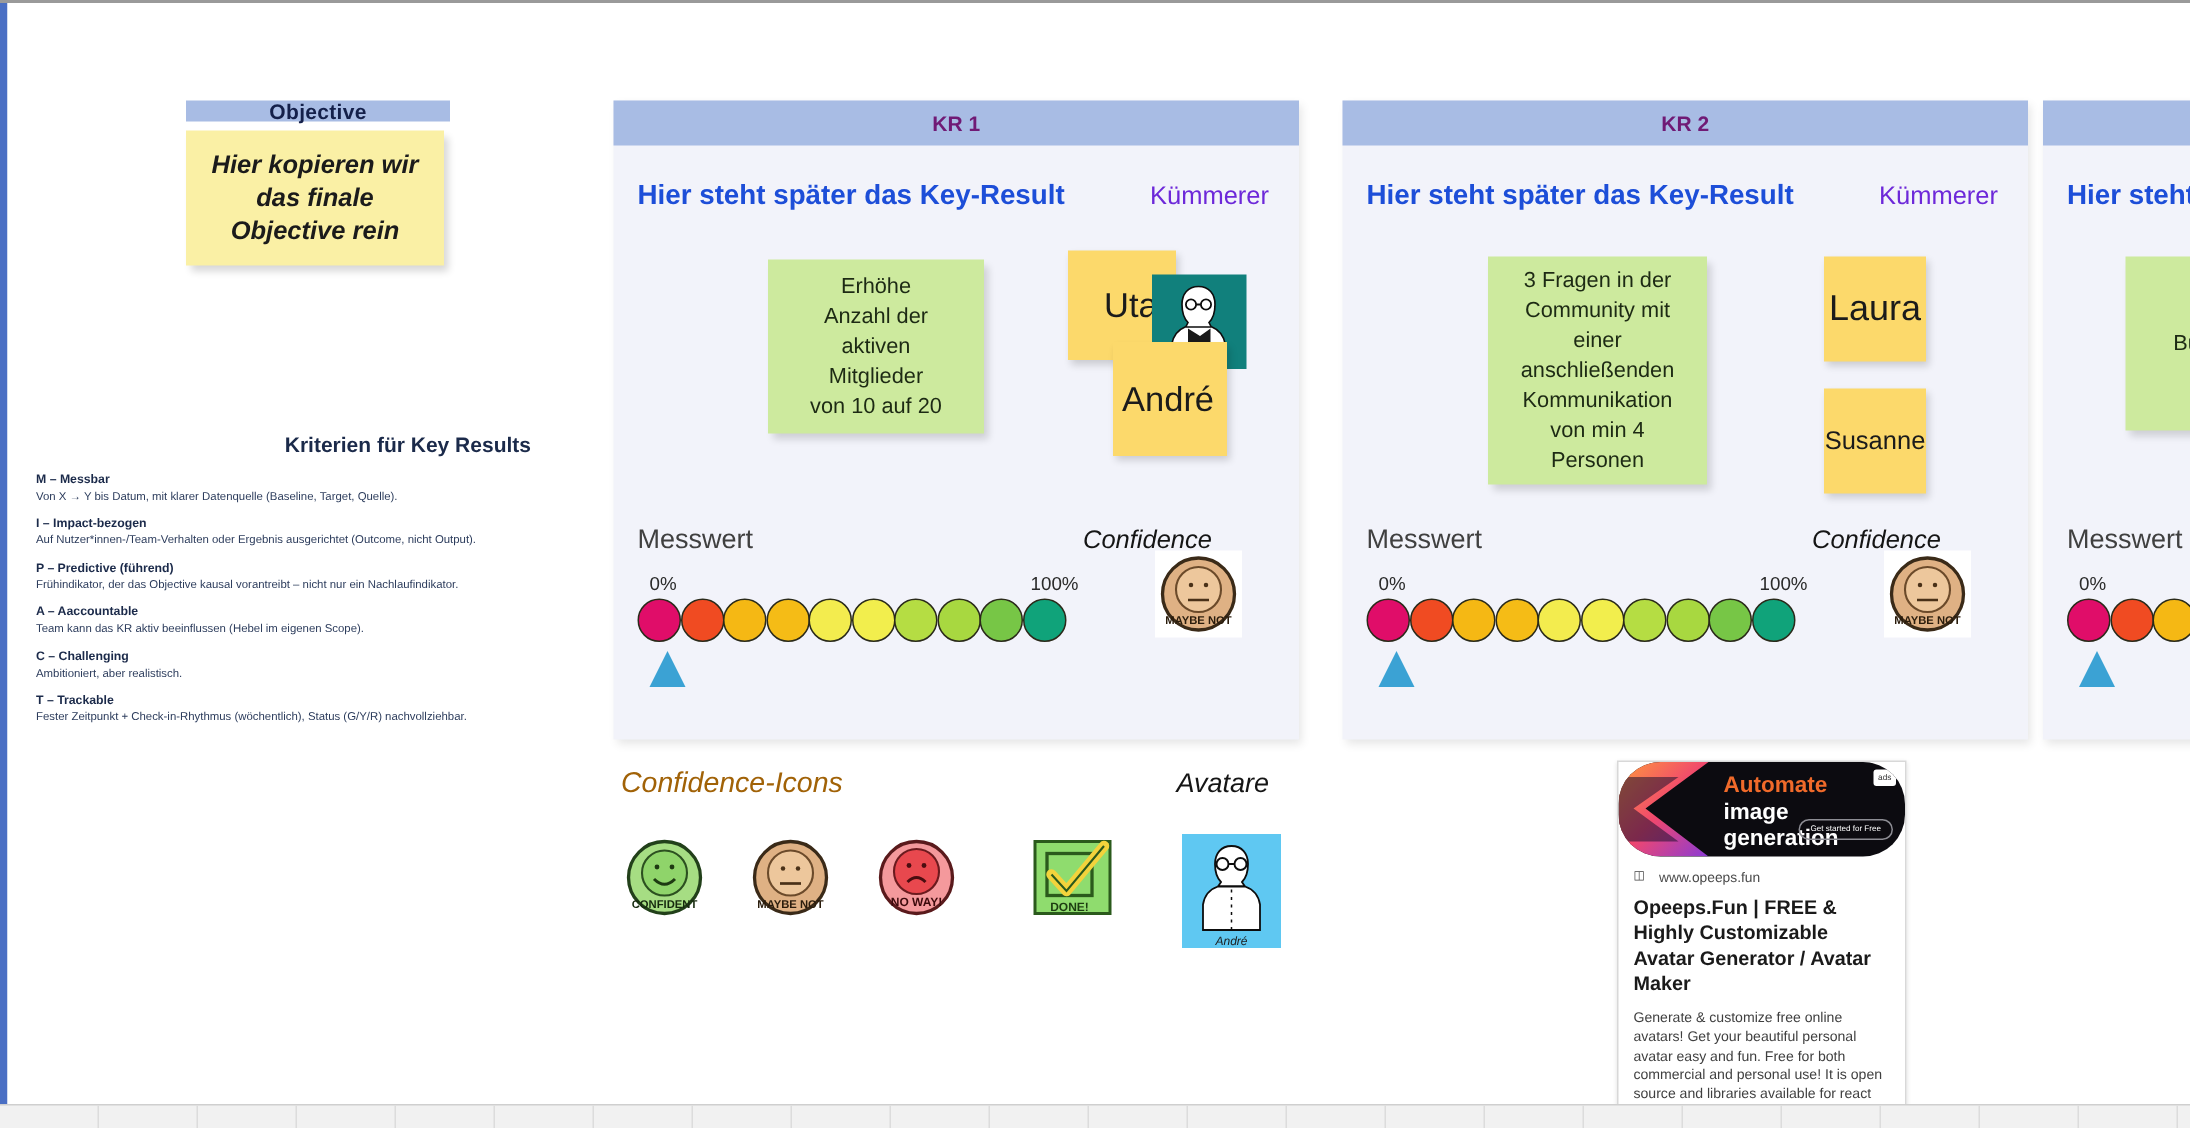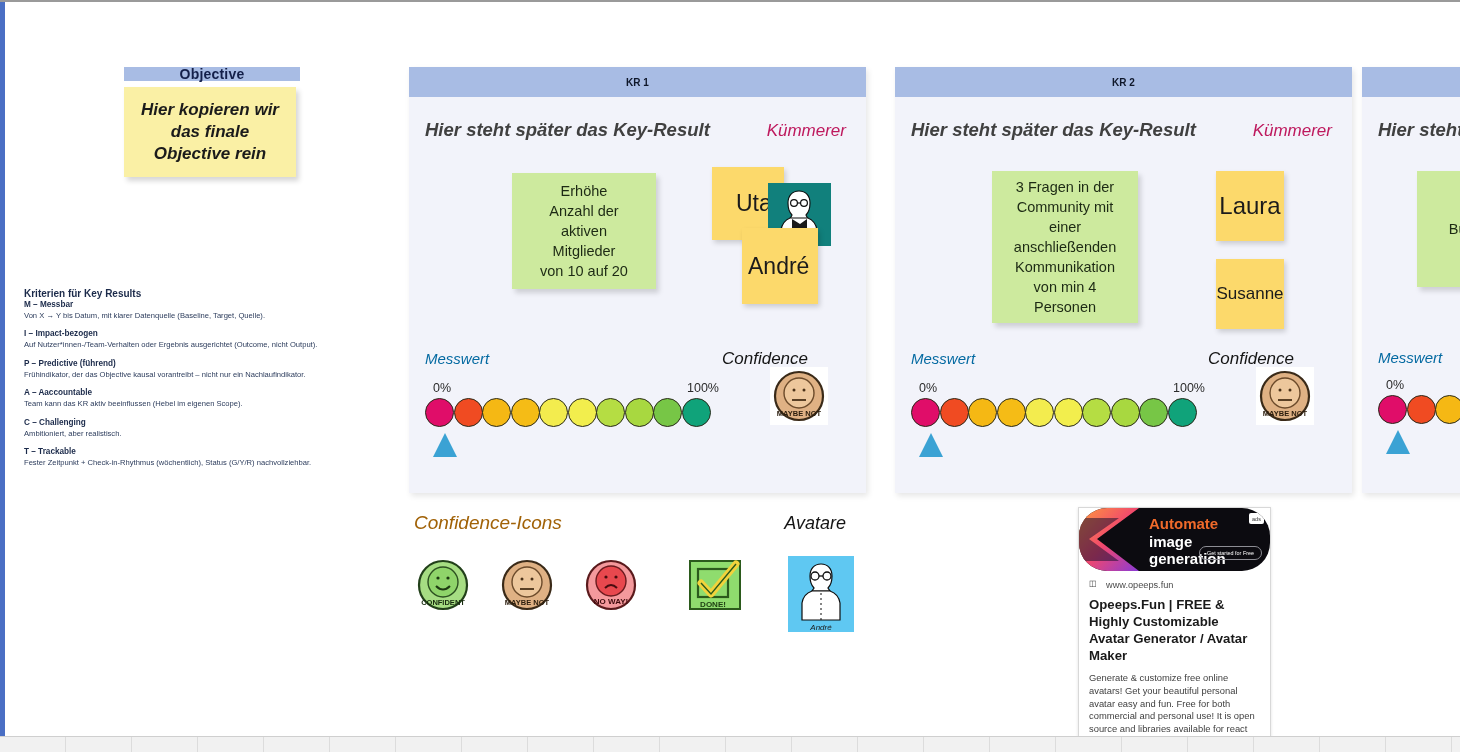--- a/index.html
+++ b/index.html
@@ -25,36 +25,36 @@
   .obj-note {
     margin-top:6px; width:172px; min-height:90px; background:#faf0a5;
     box-shadow: 3px 4px 5px rgba(0,0,0,.16);
     display:flex; align-items:center; justify-content:center; text-align:center;
     font-style:italic; font-weight:bold; font-size:17px; color:#1b1b1b;
     line-height:1.28; padding:10px 8px;
   }
 
   
   .criteria { position:absolute; left:24px; top:288px; width:330px; color:#1b2a4a; }
-  .criteria .c-title { font-size:10px; font-weight:bold; margin-bottom:1px; }
+  .criteria .c-title { font-size:14px; font-weight:bold; margin-bottom:11px;text-align:right; }
   .crit-item { margin-bottom:9px; }
   .crit-head { font-size:8.2px; font-weight:bold; margin-bottom:2px; }
   .crit-body { font-size:7.6px; line-height:1.25; color:#2c3c5c; }
 
   
   .kr-card { position:absolute; top:67px; width:457px; height:426px; background:#f2f3fa;
              box-shadow: 2px 3px 6px rgba(0,0,0,.10); }
   .kr-card.kr1 { left:409px; }
   .kr-card.kr2 { left:895px; }
   .kr-card.kr3 { left:1362px; width:457px; }
-  .kr-head { height:30px; background:#a8bce4; color:#0f172a; font-weight:bold;
-             font-size:10px; display:flex; align-items:center; justify-content:center; }
+  .kr-head { height:30px; background:#a8bce4; color:#701a75; font-weight:bold;
+             font-size:14px; display:flex; align-items:center; justify-content:center; }
   .kr-title-row { display:flex; align-items:baseline; padding:22px 20px 0 16px; }
-  .kr-title { font-style:italic; font-weight:bold; font-size:18.5px; color:#404040; white-space:nowrap; }
-  .kr-kuemmerer { margin-left:auto; font-style:italic; font-size:17px; color:#be185d; white-space:nowrap; }
+  .kr-title { font-weight:bold; font-size:18.5px; color:#1d4ed8; white-space:nowrap; }
+  .kr-kuemmerer { margin-left:auto; font-size:17px; color:#6d28d9; white-space:nowrap; }
 
   .kr-body { position:relative; height:232px; }
   .green-note {
     position:absolute; background:#cdea9e; box-shadow: 3px 4px 5px rgba(0,0,0,.15);
     display:flex; align-items:center; justify-content:center; text-align:center;
     font-size:14.5px; color:#1d2a14; line-height:1.38; padding:8px 28px;
   }
   .kr1 .green-note { left:103px; top:32px; width:144px; height:116px; }
   .kr2 .green-note { left:97px; top:30px; width:146px; height:152px; }
   .kr3 .green-note { left:55px; top:30px; width:144px; height:116px; }
@@ -68,21 +68,21 @@
   .kr1 .note-andre { left:333px; top:87px; width:76px; height:76px; justify-content:flex-start; padding-left:6px; }
   .kr2 .note-laura   { left:321px; top:30px; width:68px; height:70px; font-size:24px; }
   .kr2 .note-susanne { left:321px; top:118px; width:68px; height:70px; font-size:17px; }
 
   .avatar-tile { position:absolute; width:63px; height:63px; overflow:hidden; }
   .kr1 .avatar-uta { left:359px; top:42px; background:#11807c; }
 
   
   .measure-row { position:absolute; left:0; right:0; top:282px; padding:0 16px; }
   .mlabels { display:flex; align-items:baseline; }
-  .m-label { font-style:italic; font-size:15px; color:#0369a1; }
+  .m-label { font-size:18px; color:#404040; }
   .c-label { margin-left:auto; font-style:italic; font-size:17px; color:#151515; padding-right:42px; }
   .scale-wrap { position:relative; margin-top:12px; width:290px; }
   .pct-row { position:relative; height:15px; }
   .pct { position:absolute; font-size:12.5px; color:#2b2b2b; }
   .pct.left { left:8px; }
   .pct.right { right:-4px; }
   .dots { display:flex; gap:0px; margin-top:2px; }
   .dot { width:29px; height:29px; border-radius:50%; border:1.4px solid #2a2a1a; margin-right:-0.5px; }
   .pointer { position:absolute; left:8px; top:52px; width:0; height:0;
              border-left:12px solid transparent; border-right:12px solid transparent;

